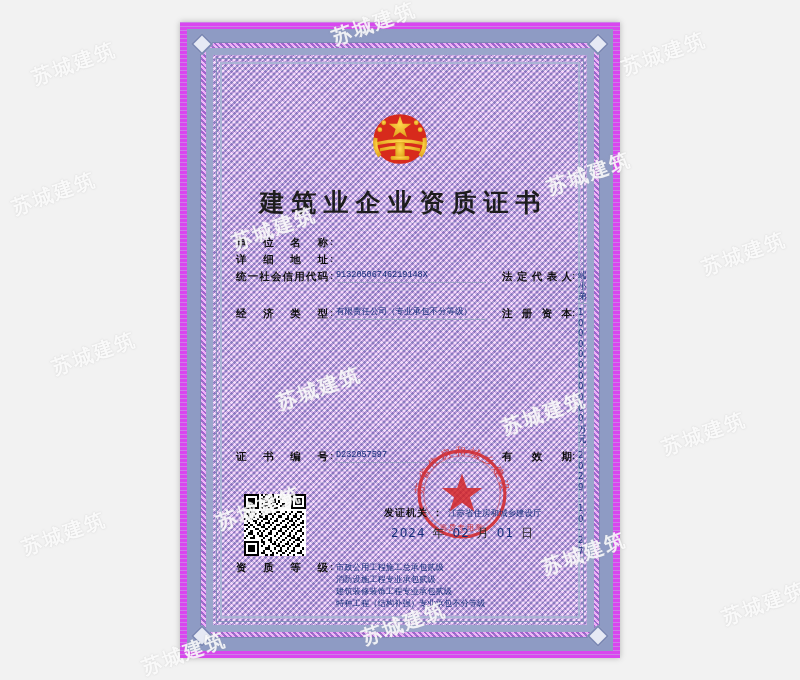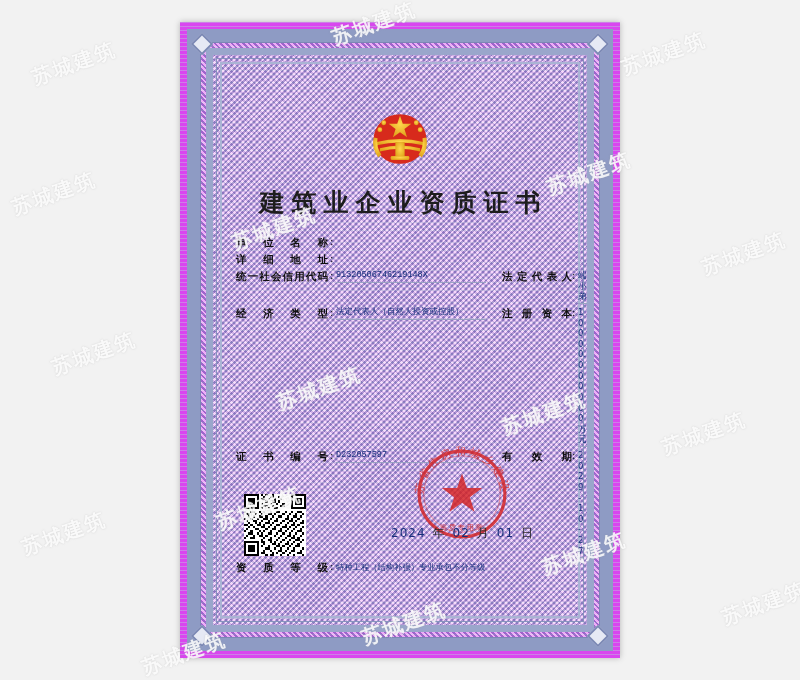--- a/index.html
+++ b/index.html
@@ -303,39 +303,42 @@
         <div class="colon">:</div>
         <div class="val half-left">91320506746219148X</div>
         <div class="lbl2">法定代表人</div>
         <div class="colon">:</div>
         <div class="val">端小弟</div>
       </div>
 
       <div class="row">
         <div class="lbl">经济类型</div>
         <div class="colon">:</div>
-        <div class="val half-left">法定代表人（自然人投资或控股）</div>
+        <div class="val half-left">有限责任公司（专业承包不分等级）</div>
         <div class="lbl2">注册资本</div>
         <div class="colon">:</div>
         <div class="val">10000.000000万元</div>
       </div>
 
       <div class="row">
         <div class="lbl">证书编号</div>
         <div class="colon">:</div>
         <div class="val half-left">D232057597</div>
         <div class="lbl2">有效期</div>
         <div class="colon">:</div>
         <div class="val">2029-10-27</div>
       </div>
 
       <div class="row">
         <div class="lbl">资质等级</div>
         <div class="colon">:</div>
         <div class="val nobar" id="grades">
+          <div>市政公用工程施工总承包贰级</div>
+          <div>消防设施工程专业承包贰级</div>
+          <div>建筑装修装饰工程专业承包贰级</div>
           <div>特种工程（结构补强）专业承包不分等级</div>
         </div>
       </div>
 
     </div>
 
     <div id="qr">
       <svg viewBox="0 0 29 29" width="62" height="62" shape-rendering="crispEdges">
         <rect width="29" height="29" fill="#fff"></rect>
         <g fill="#000">
@@ -556,20 +559,25 @@
           <circle cx="60" cy="60" r="46" fill="none" stroke="#d42121" stroke-width="3.4"></circle>
           <circle cx="60" cy="60" r="41" fill="none" stroke="#d42121" stroke-width="0.8" opacity="0.7"></circle>
           <text font-size="11.5" fill="#d42121" font-family="'DejaVu Sans','Liberation Sans',sans-serif" letter-spacing="3.2">
             <textPath href="#sealTextPath" startOffset="50%" text-anchor="middle">江苏省住房和城乡建设厅</textPath>
           </text>
           <path d="M60 38 L65.2 53.6 L81.6 53.6 L68.4 63.4 L73.4 79 L60 69.4 L46.6 79 L51.6 63.4 L38.4 53.6 L54.8 53.6 Z" fill="#d42121"></path>
           <text x="60" y="99" font-size="8" fill="#d42121" text-anchor="middle" font-family="'DejaVu Sans','Liberation Sans',sans-serif" letter-spacing="1.5">资质专用章</text>
         </svg>
       </div>
 
+      <div id="issue-line">
+        <span>发证机关</span>
+        <span>：</span>
+        <span id="issue-authority">江苏省住房和城乡建设厅</span>
+      </div>
 
       <div id="issue-date">
         <span class="d">2024</span><span>年</span><span class="d">02</span><span>月</span><span class="d">01</span><span>日</span>
       </div>
     </div>
 
   </div>
 </div>
 
 <div id="page-watermarks">

